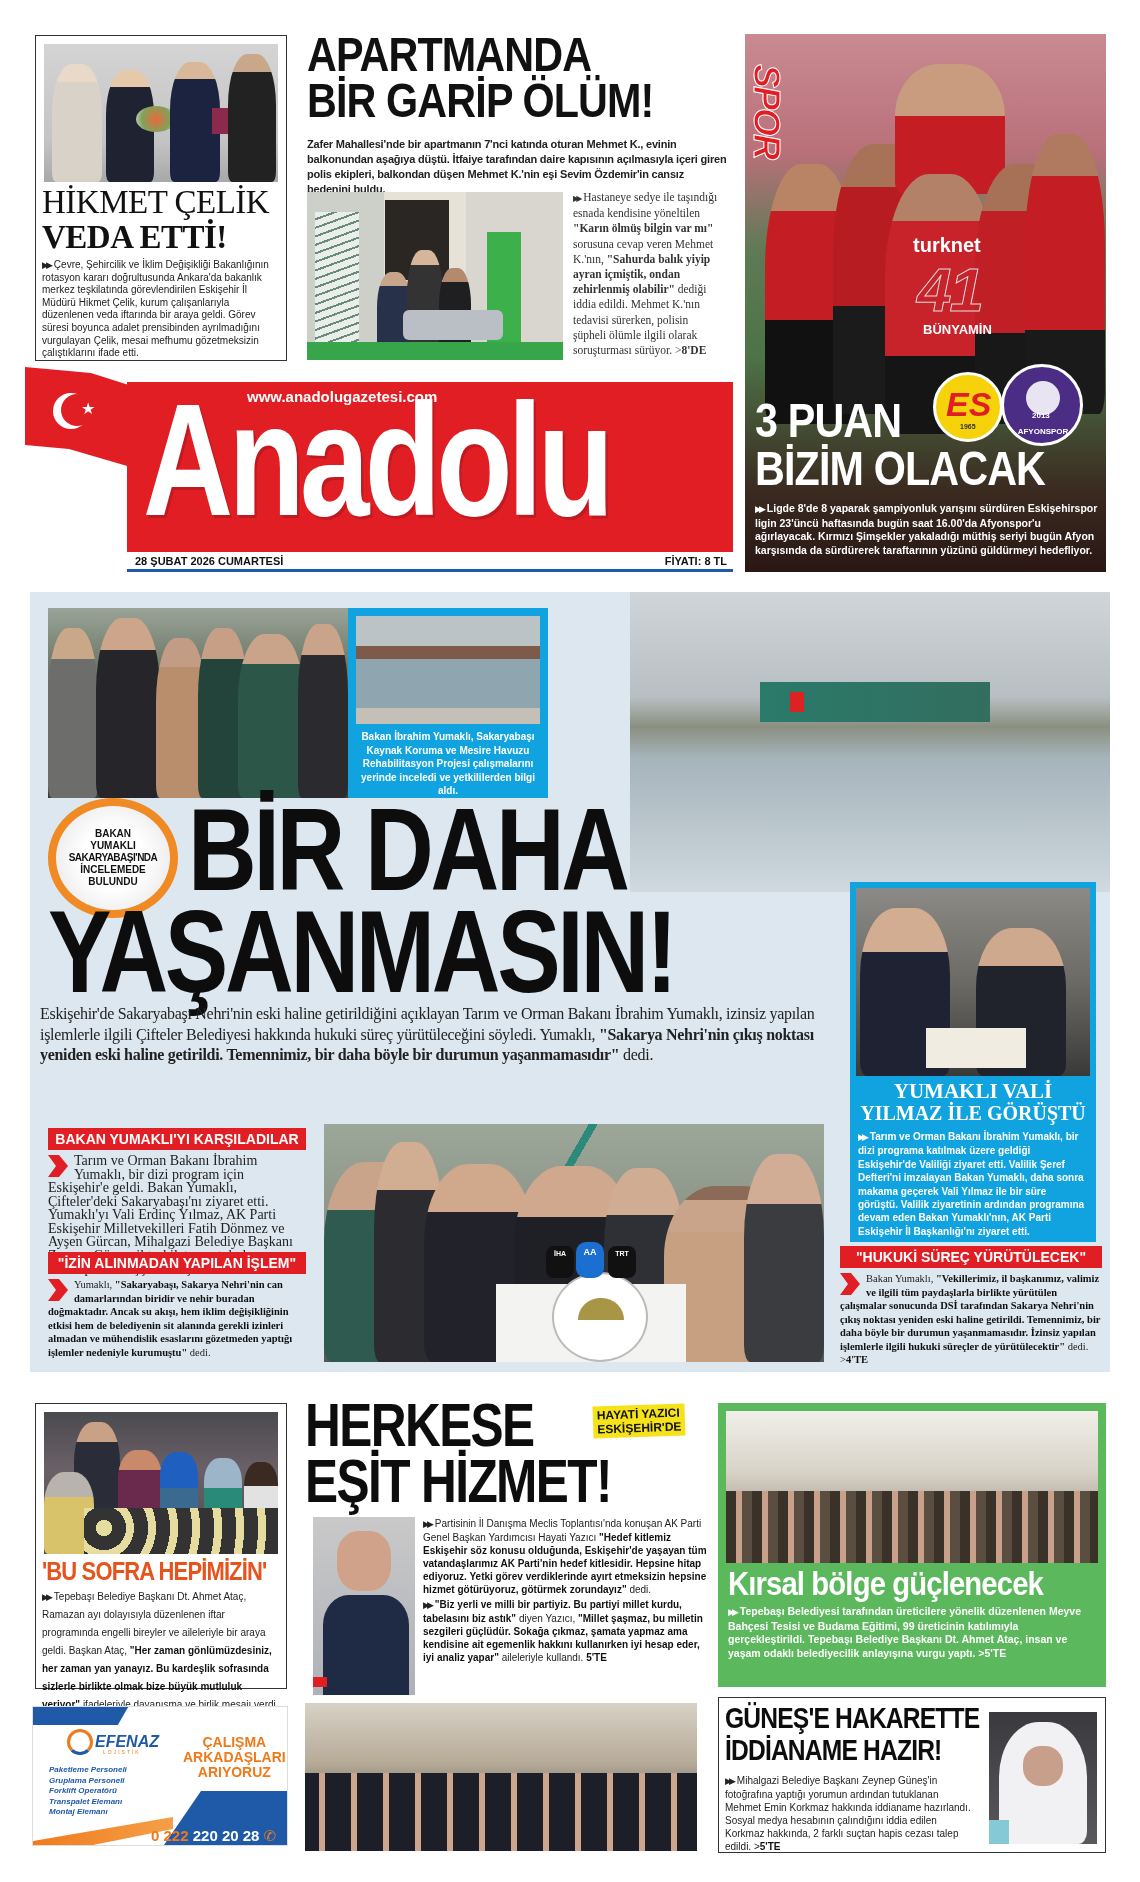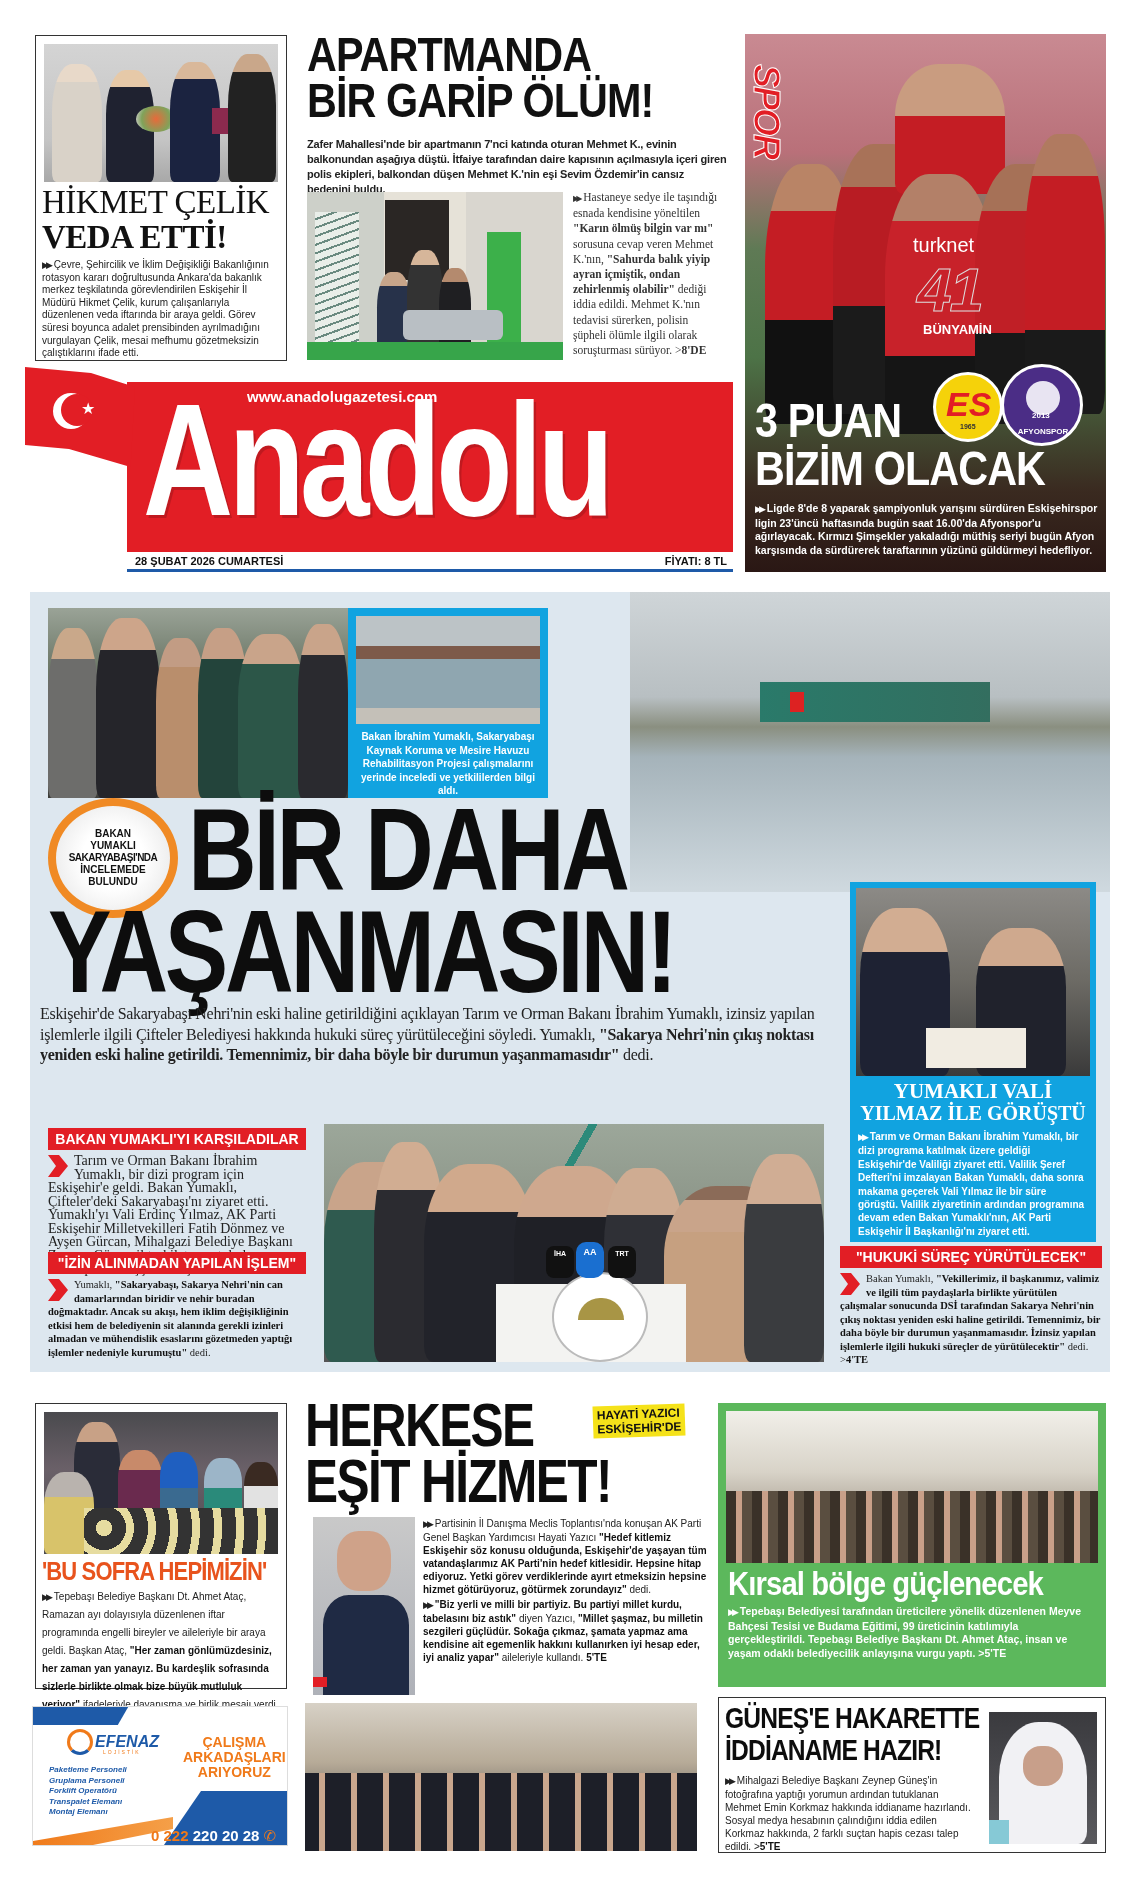--- a/index.html
+++ b/index.html
@@ -58,21 +58,21 @@
 </div>
 
 <div class="photo" style="left:745px;top:34px;width:361px;height:538px;background:linear-gradient(180deg,#c98a92 0%,#b97079 22%,#5f7a55 40%,#4d7347 60%,#3a2a20 85%,#2a1714 100%)">
 
   <div class="person" style="left:20px;top:130px;width:90px;height:260px;background:linear-gradient(180deg,#b98466 0 18%,#c41d24 18% 60%,#111 60%)"></div>
   <div class="person" style="left:88px;top:110px;width:100px;height:270px;background:linear-gradient(180deg,#a87258 0 16%,#b81c23 16% 60%,#1b1b1b 60%)"></div>
   <div class="person" style="left:150px;top:30px;width:110px;height:130px;background:linear-gradient(180deg,#c99c80 0 40%,#c41d24 40%)"></div>
   <div class="person" style="left:140px;top:140px;width:110px;height:260px;background:linear-gradient(180deg,#b38068 0 18%,#c8222a 18% 70%,#151515 70%)"></div>
   <div class="person" style="left:230px;top:130px;width:100px;height:260px;background:linear-gradient(180deg,#a67157 0 18%,#c01f26 18% 65%,#181818 65%)"></div>
   <div class="person" style="left:280px;top:100px;width:80px;height:280px;background:linear-gradient(180deg,#b07a60 0 15%,#c41d24 15% 70%,#1a1a1a 70%)"></div>
-  <div class="abs" style="left:168px;top:200px;color:#fff;font-size:20px;font-weight:400">turknet</div>
+  <div class="abs" style="left:168px;top:200px;color:#fff;font-size:20px;font-weight:700">turknet</div>
   <div class="abs" style="left:172px;top:220px;color:#fff;font-size:62px;font-weight:700;font-style:italic;letter-spacing:-2px;-webkit-text-stroke:1px #ddd;color:transparent">41</div>
   <div class="abs" style="left:178px;top:288px;color:#fff;font-size:13px;font-weight:700">BÜNYAMİN</div>
 
   <div class="abs" style="left:4px;top:20px;width:40px;height:110px">
     <div class="abs" style="left:-30px;top:36px;transform:rotate(90deg);color:#e21e25;font-size:36px;font-weight:900;font-style:italic;letter-spacing:-2px;white-space:nowrap;-webkit-text-stroke:1px #fff">SPOR</div>
   </div>
 
   <div class="abs" style="left:188px;top:338px;width:70px;height:70px;border-radius:50%;background:#f5d20a;border:3px solid #fff;overflow:hidden">
     <div class="abs" style="left:10px;top:10px;font-size:34px;font-weight:900;color:#e21e25;font-style:italic">ES</div>
     <div class="abs" style="left:24px;top:48px;font-size:7px;color:#333;font-weight:700">1965</div>

